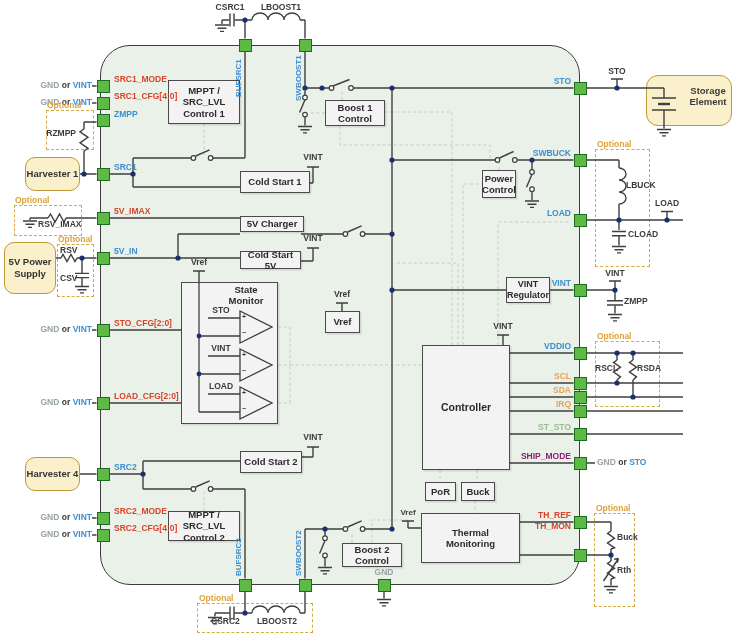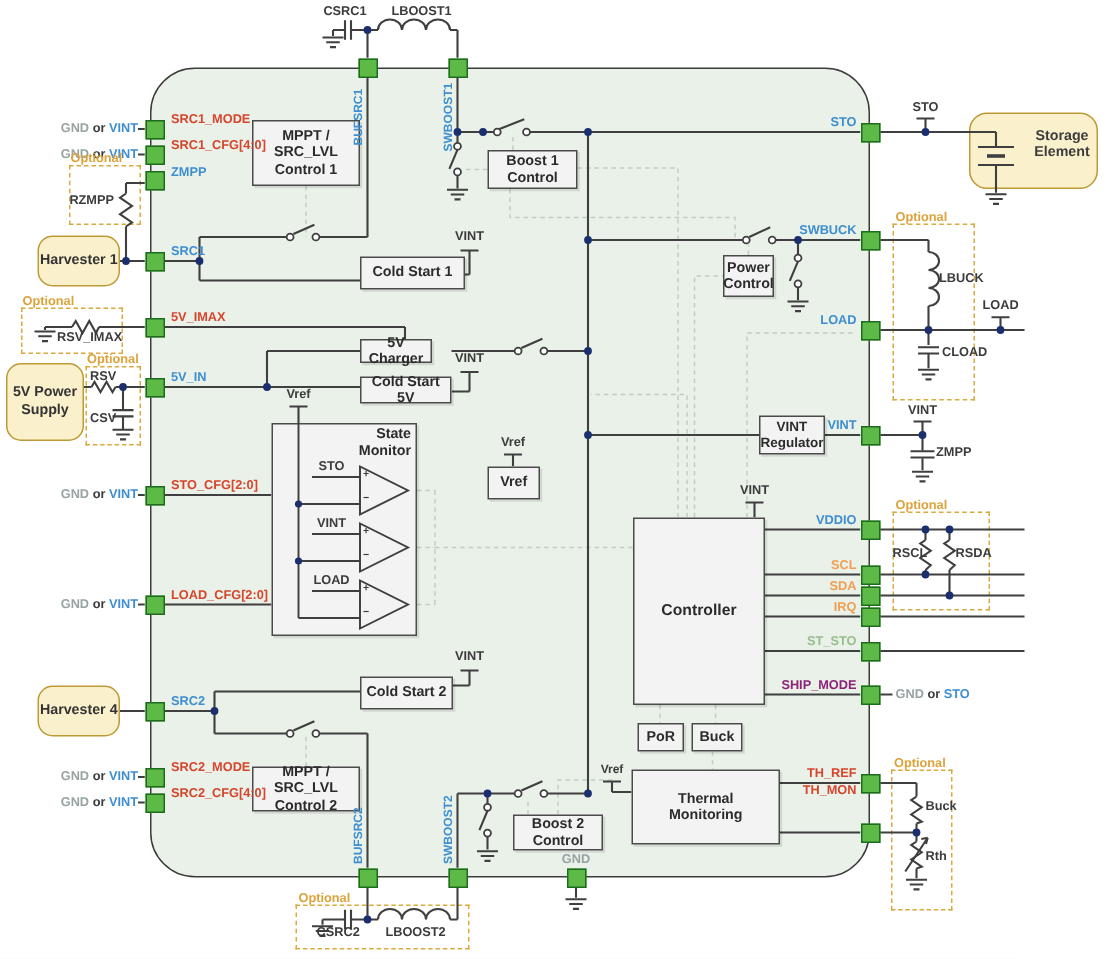--- a/index.html
+++ b/index.html
@@ -20,21 +20,21 @@
        box-sizing:border-box;z-index:4;}
   .lb{position:absolute;font:600 8.5px "Liberation Sans",sans-serif;color:#3c3c3c;white-space:nowrap;z-index:5;line-height:1.15;}
   .vlb{position:absolute;transform-origin:0 0;transform:rotate(-90deg);
        font:600 8px "Liberation Sans",sans-serif;color:#3e8ed0;white-space:nowrap;z-index:5;}
   .red{color:#d6452c}.blue{color:#3e8ed0}.org{color:#f0a055}.grn{color:#97bf8d}
   .pur{color:#8e2278}.gry{color:#98a3a3}.opt{color:#dca33c}
   .ra{text-align:right;width:62px;}
   .rp{text-align:right;width:60px;}
   .ctr{text-align:center;}
   .tiny{font-size:7px;font-weight:700;}
-  .sm-title{font:600 9.5px "Liberation Sans",sans-serif;color:#2b2b2b;text-align:right;}
+  .sm-title{font:600 9.5px "Liberation Sans",sans-serif;color:#2b2b2b;}
 </style>
 </head>
 <body>
 
 <div id="stage">
 
   <div class="chip"></div>
 
   <div class="tan" style="left:25px;top:157px;width:55px;height:34px;font-size:9.5px">
       <span>Harvester 1</span>
@@ -201,21 +201,21 @@
       <span>MPPT / SRC_LVL</span>
       <span>Control 1</span>
     </div>
   <div class="blk" style="left:325px;top:100px;width:60px;height:26px">
       <span>Boost 1</span>
       <span>Control</span>
     </div>
   <div class="blk" style="left:240px;top:171px;width:70px;height:22px">
       <span>Cold Start 1</span>
     </div>
-  <div class="blk" style="left:240px;top:226px;width:48px;height:16px">
+  <div class="blk" style="left:240px;top:216px;width:64px;height:16px">
       <span>5V Charger</span>
     </div>
   <div class="blk" style="left:240px;top:251px;width:61px;height:18px">
       <span>Cold Start 5V</span>
     </div>
   <div class="blk" style="left:181px;top:282px;width:97px;height:142px"></div>
   <div class="blk" style="left:325px;top:311px;width:35px;height:22px">
       <span>Vref</span>
     </div>
   <div class="blk" style="left:482px;top:170px;width:34px;height:28px">

